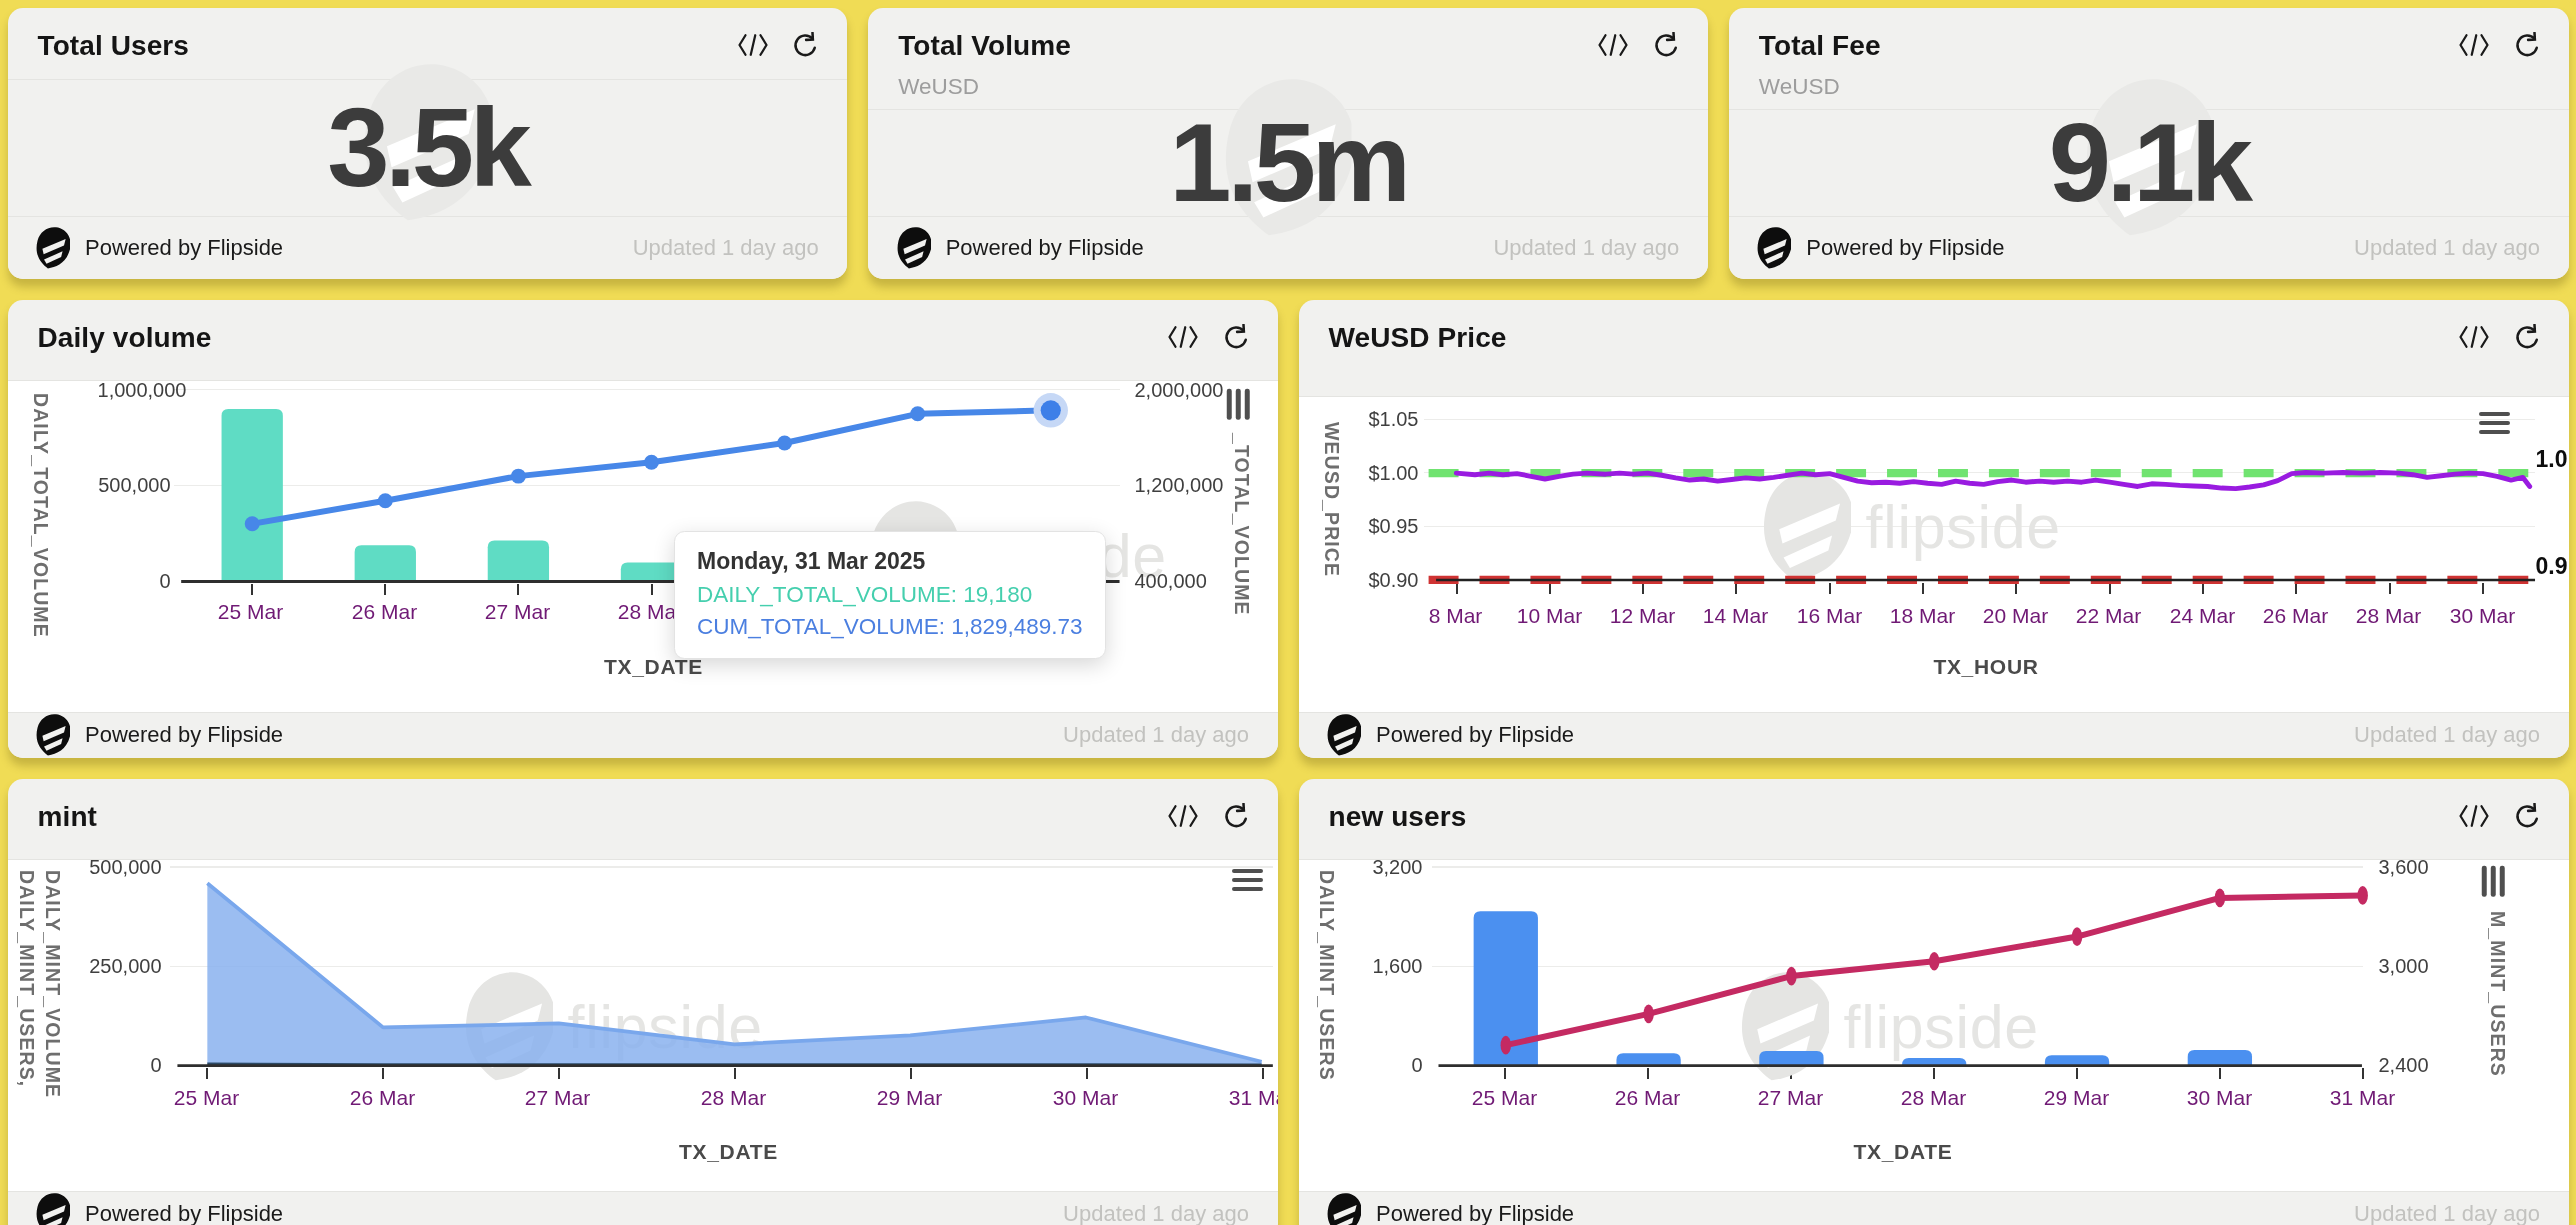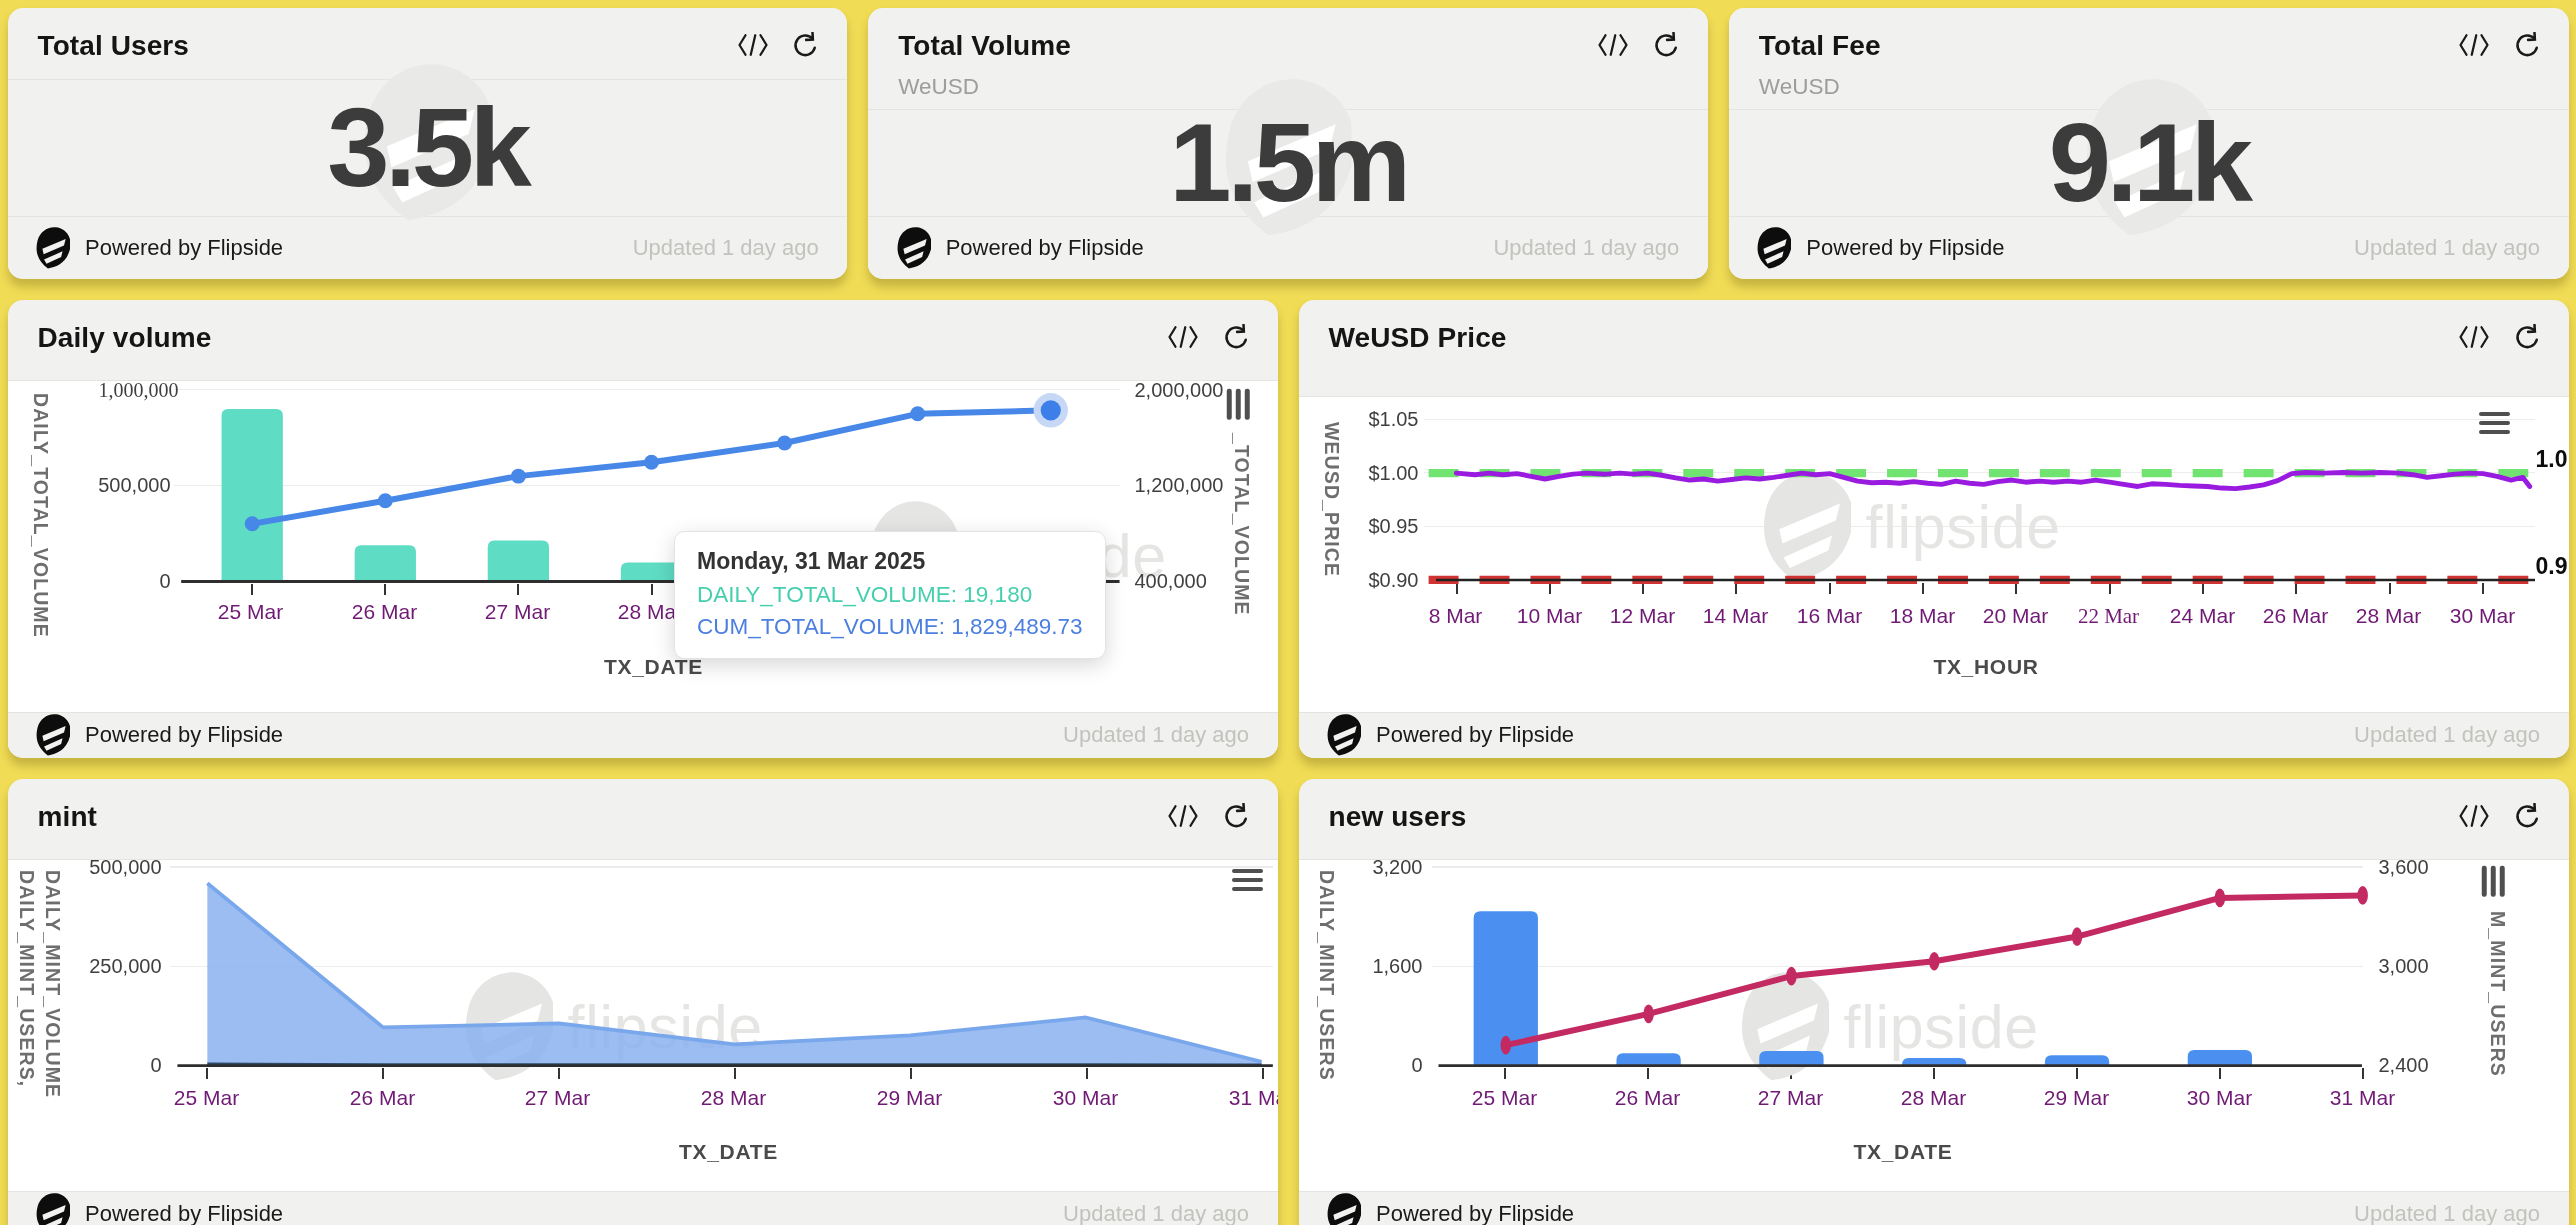--- a/index.html
+++ b/index.html
@@ -238,21 +238,21 @@
               <circle cx="503" cy="160.059375" r="10" fill="#4787e8"></circle>
               <circle cx="681" cy="127.228125" r="10" fill="#4787e8"></circle>
               <circle cx="859" cy="108.740625" r="10" fill="#4787e8"></circle>
               <circle cx="1037" cy="82.921875" r="10" fill="#4787e8"></circle>
               <circle cx="1215" cy="43.875" r="10" fill="#4787e8"></circle>
               <circle cx="1393" cy="39.17507428124998" r="23" fill="#c6d8f6"></circle>
               <circle cx="1393" cy="39.17507428124998" r="13.5" fill="#3d7fe8"></circle>
             </svg>
             <div class="tick-l lbl" style="left: 0px; top: 188px; width: 163px;">0</div>
             <div class="tick-l lbl" style="left: 0px; top: 92px; width: 163px;">500,000</div>
-            <div class="tick-l lbl" style="left: 8px; top: -3px; width: 163px; font-family: Liberation Serif, serif;">1,000,000</div>
+            <div class="tick-l lbl" style="left: 16px; top: -3px; width: 163px;">1,000,000</div>
             <div class="tick-r lbl" style="left: 1127px; top: 188px; width: 127px;">400,000</div>
             <div class="tick-r lbl" style="left: 1127px; top: 92px; width: 127px;">1,200,000</div>
             <div class="tick-r lbl" style="left: 1127px; top: -3px; width: 127px;">2,000,000</div>
             <div class="ytitle lbl" style="left: 19.5px; top: 12px; height: 221px; display: flex; align-items: center;">DAILY_TOTAL_VOLUME</div>
             <div class="ytitle lbl" style="left: 1221px; top: 52px; height: 191px;">_TOTAL_VOLUME</div>
             <div class="xtick" style="left: 243px; top: 203px; height: 11.2px;"></div>
             <div class="xlab lbl" style="left: 183px; top: 219px; width: 120px;">25 Mar</div>
             <div class="xtick" style="left: 376px; top: 203px; height: 11.2px;"></div>
             <div class="xlab lbl" style="left: 317px; top: 219px; width: 120px;">26 Mar</div>
             <div class="xtick" style="left: 509px; top: 203px; height: 11.2px;"></div>
@@ -344,21 +344,21 @@
             <div class="xlab lbl" style="left: 284px; top: 207px; width: 120px;">12 Mar</div>
             <div class="xtick" style="left: 436px; top: 186px; height: 11.2px;"></div>
             <div class="xlab lbl" style="left: 377px; top: 207px; width: 120px;">14 Mar</div>
             <div class="xtick" style="left: 530px; top: 186px; height: 11.2px;"></div>
             <div class="xlab lbl" style="left: 471px; top: 207px; width: 120px;">16 Mar</div>
             <div class="xtick" style="left: 623px; top: 186px; height: 11.2px;"></div>
             <div class="xlab lbl" style="left: 564px; top: 207px; width: 120px;">18 Mar</div>
             <div class="xtick" style="left: 716px; top: 186px; height: 11.2px;"></div>
             <div class="xlab lbl" style="left: 657px; top: 207px; width: 120px;">20 Mar</div>
             <div class="xtick" style="left: 810px; top: 186px; height: 11.2px;"></div>
-            <div class="xlab lbl" style="left: 750px; top: 207px; width: 120px; font-family: Liberation Serif, serif;">22 Mar</div>
+            <div class="xlab lbl" style="left: 750px; top: 207px; width: 120px;">22 Mar</div>
             <div class="xtick" style="left: 903px; top: 186px; height: 11.2px;"></div>
             <div class="xlab lbl" style="left: 844px; top: 207px; width: 120px;">24 Mar</div>
             <div class="xtick" style="left: 996px; top: 186px; height: 11.2px;"></div>
             <div class="xlab lbl" style="left: 937px; top: 207px; width: 120px;">26 Mar</div>
             <div class="xtick" style="left: 1090px; top: 186px; height: 11.2px;"></div>
             <div class="xlab lbl" style="left: 1030px; top: 207px; width: 120px;">28 Mar</div>
             <div class="xtick" style="left: 1183px; top: 186px; height: 11.2px;"></div>
             <div class="xlab lbl" style="left: 1124px; top: 207px; width: 120px;">30 Mar</div>
             <div class="xtitle lbl" style="left: 139px; top: 258px; width: 1097px;">TX_HOUR</div>
             <div class="pl-label lbl" style="left: 1237px; top: 49px;">1.0</div>

